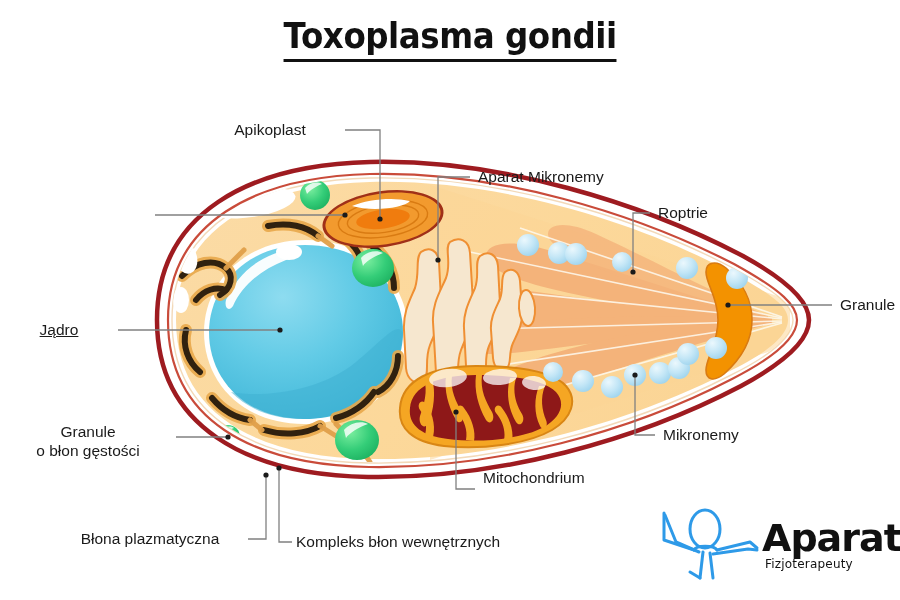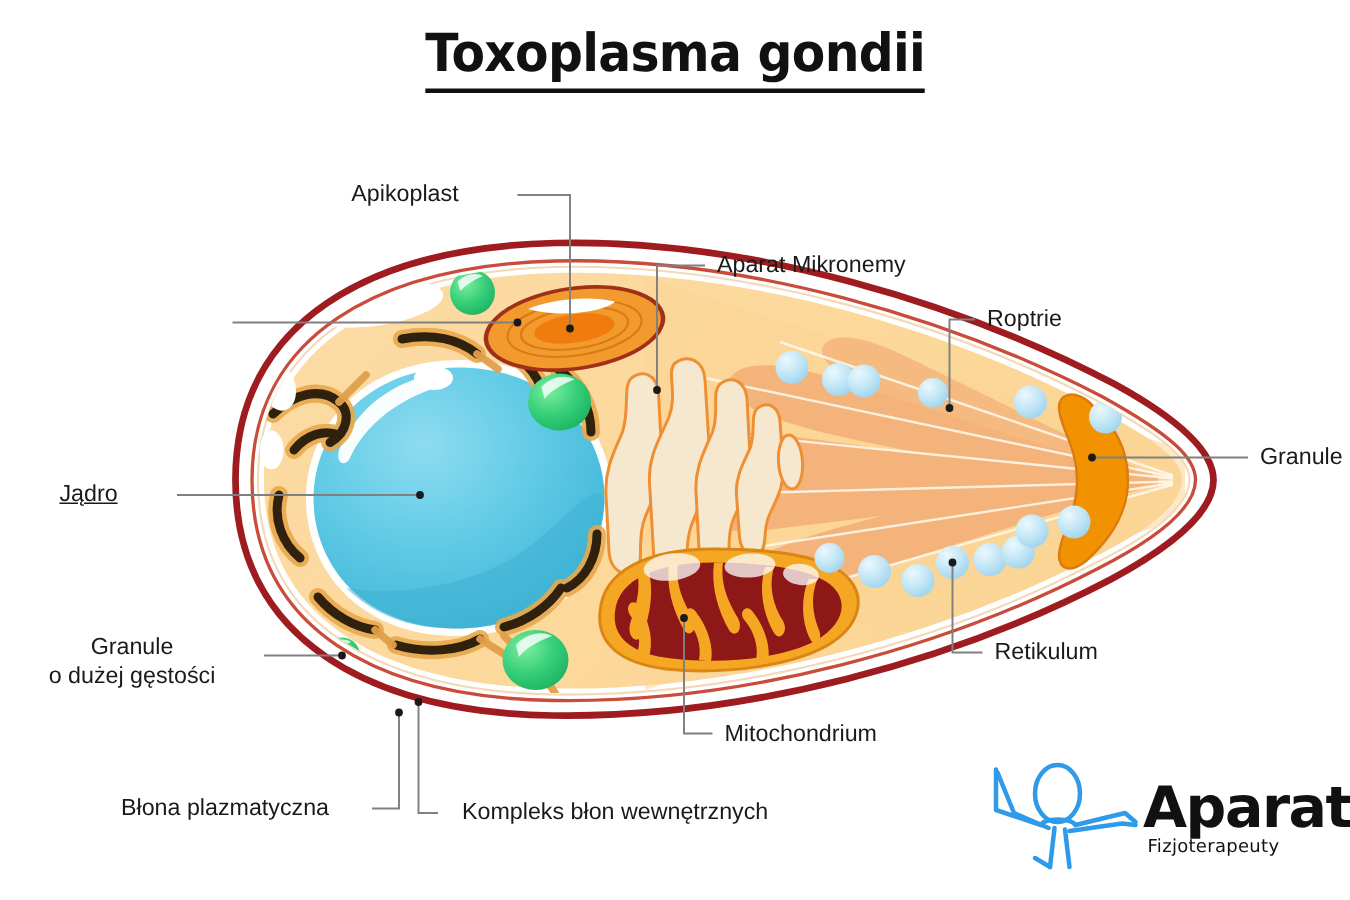--- a/index.html
+++ b/index.html
@@ -371,35 +371,35 @@
       <path d="M710,553 L713,578"></path>
       <path d="M700,578 L690,572"></path>
     </g>
   </svg>
 
 
   <div class="lbl r" style="left:10px; top:320px; width:98px;text-decoration:underline;">Jądro</div>
 
   <div class="lbl r" style="left:10px; top:402px; width:156px;margin-top:20px;">
     <div>Granule</div>
-    <div>o dużej gęstości</div>
+    <div>o błon gęstości</div>
   </div>
 
   <div class="lbl r" style="left:60px; top:529px; width:180px;">Błona plazmatyczna</div>
 
-  <div class="lbl" style="left:308px; top:532px;">Kompleks błon wewnętrznych</div>
-
-  <div class="lbl" style="left:483px; top:480px;">Mitochondrium</div>
+  <div class="lbl" style="left:296px; top:532px;">Kompleks błon wewnętrznych</div>
+
+  <div class="lbl" style="left:483px; top:468px;">Mitochondrium</div>
 
   <div class="lbl r" style="left:200px; top:120px; width:140px;">Apikoplast</div>
 
   <div class="lbl" style="left:478px; top:167px;">Aparat Mikronemy</div>
 
   <div class="lbl" style="left:658px; top:203px;">Roptrie</div>
 
   <div class="lbl" style="left:840px; top:295px;">Granule</div>
 
-  <div class="lbl" style="left:663px; top:425px;">Retikulum</div>
+  <div class="lbl" style="left:663px; top:425px;">Mikronemy</div>
 
   <div class="logo-text" id="logo-portal">Aparat</div>
   <div class="logo-text" id="logo-fizjo">Fizjoterapeuty</div>
 
 </div>
 
 </body></html>

